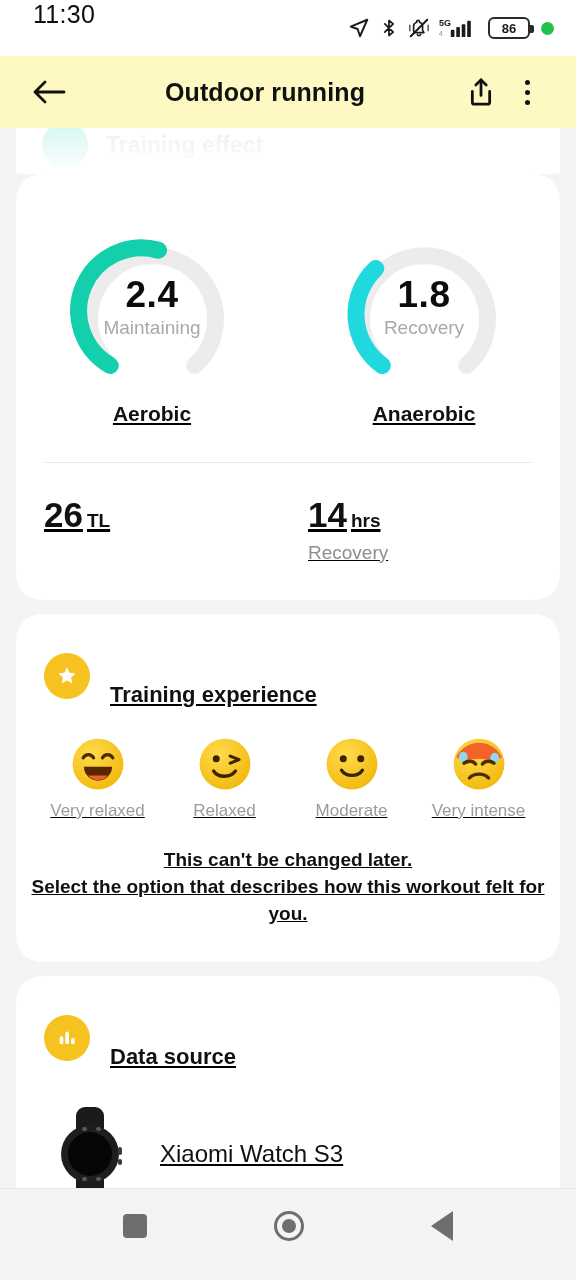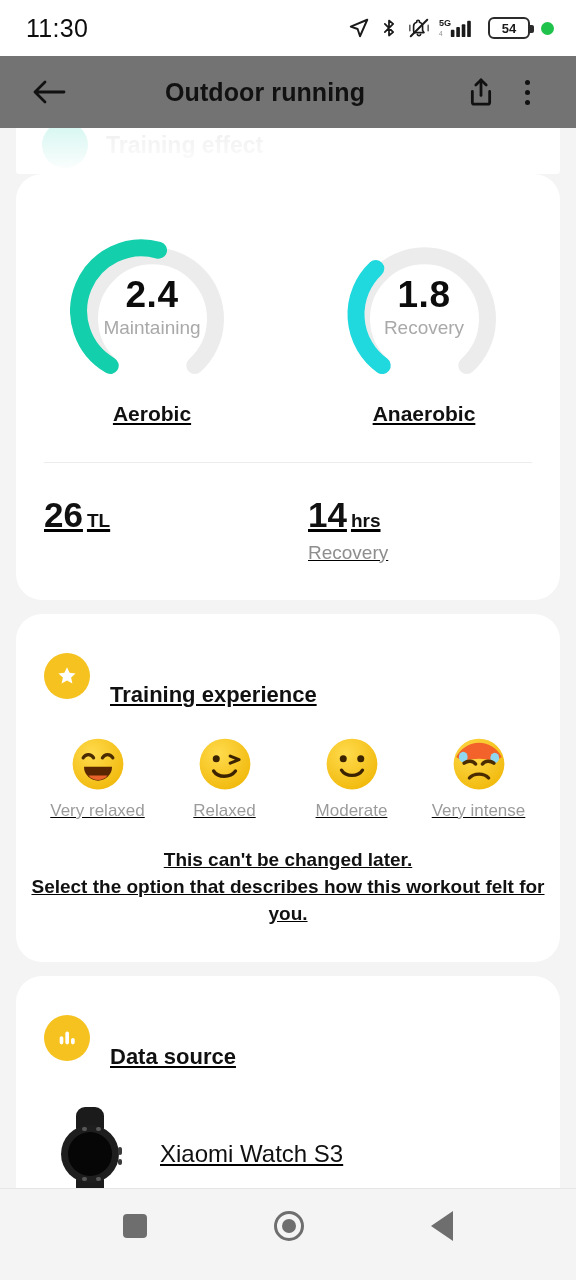--- a/index.html
+++ b/index.html
@@ -7,40 +7,40 @@
     width: 576px; height: 1280px;
     background: #f4f4f4;
     font-family: "Liberation Sans", sans-serif;
     overflow: hidden;
   }
   .phone { position: relative; width: 576px; height: 1280px; background: #f4f4f4; }
 
   
   .statusbar {
     height: 56px; background: #ffffff;
-    display: flex; align-items: center; justify-content: space-between;
-    padding: 0 22px 0 26px;
+    display: flex; justify-content: space-between;
+    padding: 0 22px 0 33px;
   }
   .status-time { font-size: 25px; font-weight: 400; color: #0d0d0d; letter-spacing: .3px; }
   .status-icons { display: flex; align-items: center; gap: 9px; }
   .status-icons svg { display: block; }
   .battery {
     width: 42px; height: 22px; border: 2px solid #2b2b2b; border-radius: 6px;
     position: relative; display: flex; align-items: center; justify-content: center;
   }
   .battery::after {
     content: ""; position: absolute; right: -6px; top: 6px;
     width: 4px; height: 8px; background: #2b2b2b; border-radius: 0 2px 2px 0;
   }
   .battery span { font-size: 13px; font-weight: 700; color: #1a1a1a; line-height: 1; }
   .green-dot { width: 13px; height: 13px; border-radius: 50%; background: #1fc24a; margin-left: 2px; }
 
   
   .appbar {
-    height: 72px; background: #737373;
+    height: 72px; background: #fef9c3;
     display: flex; align-items: center; padding: 0 26px;
   }
   .appbar-title {
     flex: 1; text-align: center; font-size: 25px; font-weight: 700; color: #111;
     letter-spacing: .1px;
   }
   .icon-btn { width: 46px; height: 46px; display: flex; align-items: center; justify-content: center; }
   .kebab { display: flex; flex-direction: column; gap: 5px; align-items: center; }
   .kebab i { width: 5px; height: 5px; border-radius: 50%; background: #111; display: block; }
 
@@ -161,21 +161,21 @@
         <svg width="40" height="24" viewBox="0 0 44 24">
           <text x="0" y="10" font-family="Liberation Sans, sans-serif" font-size="10" font-weight="700" fill="#1a1a1a">5G</text>
           <text x="0" y="21" font-family="Liberation Sans, sans-serif" font-size="7" fill="#8a8a8a">4</text>
           <rect x="13" y="14" width="4" height="8" fill="#1a1a1a" rx="1"></rect>
           <rect x="19" y="11" width="4" height="11" fill="#1a1a1a" rx="1"></rect>
           <rect x="25" y="8" width="4" height="14" fill="#1a1a1a" rx="1"></rect>
           <rect x="31" y="4" width="4" height="18" fill="#1a1a1a" rx="1"></rect>
         </svg>
       </span>
       <span class="battery">
-        <span>54</span>
+        <span>86</span>
       </span>
       <span class="green-dot"></span>
     </div>
   </div>
 
   <div class="appbar">
     <div class="icon-btn">
       <svg width="34" height="26" viewBox="0 0 34 26">
           <path d="M13 3 3 13l10 10M3 13h29" fill="none" stroke="#111" stroke-width="2.8" stroke-linecap="round" stroke-linejoin="round"></path>
         </svg>

